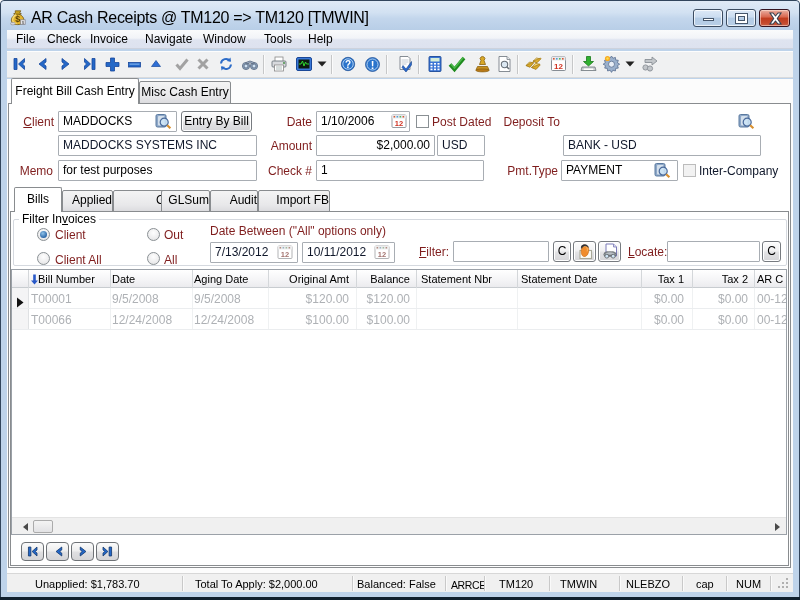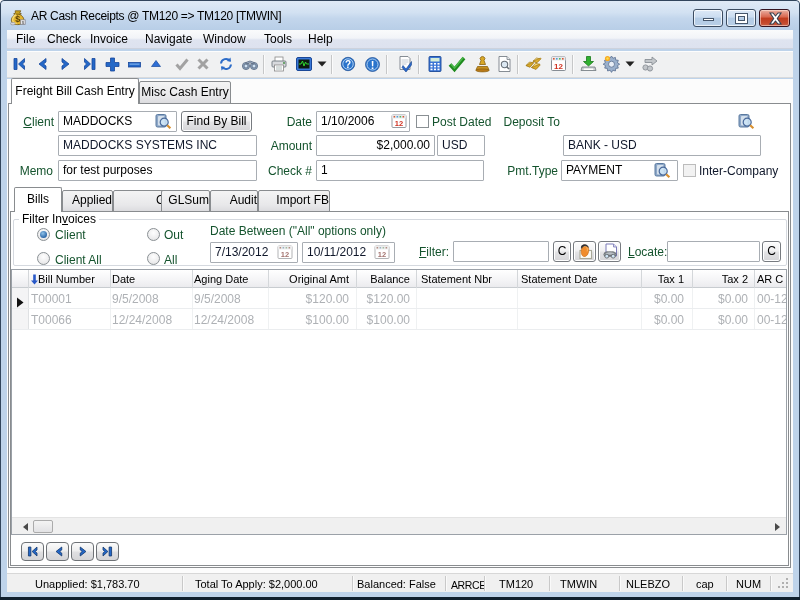--- a/index.html
+++ b/index.html
@@ -6,21 +6,21 @@
 html,body { width:800px; height:600px; background:#fff; overflow:hidden; }
 #win { position:relative; width:800px; height:600px; font-family:"Liberation Sans",sans-serif; font-size:12px; color:#000; }
 .abs { position:absolute; }
 
 #frame { position:absolute; left:0; top:0; width:800px; height:600px;
   background:#bed3ea; border:1px solid #32455c; border-radius:4px 4px 0 0; }
 #titlebar { position:absolute; left:1px; top:1px; width:798px; height:29px;
   background:linear-gradient(#e0eaf6 0%, #d2e1f2 40%, #c3d6ec 60%, #b8cee7 100%);
   border-radius:4px 4px 0 0; }
 #titleicon { position:absolute; left:10px; top:10px; }
-#titletext { position:absolute; left:31px; top:9px; font-size:12px; letter-spacing:-0.3px; color:#000; }
+#titletext { position:absolute; left:31px; top:9px; font-size:16px; letter-spacing:-0.3px; color:#000; }
 #botdark { position:absolute; left:0; top:597px; width:800px; height:3px; background:#10202e; }
 
 .capbtn { position:absolute; top:9px; height:18px; border:1px solid #3c4c61; border-radius:3px;
   background:linear-gradient(#dde9f7 0%, #cbdcf0 45%, #b3cbe5 50%, #b9cfe7 100%); box-shadow:inset 0 0 0 1px rgba(255,255,255,.7); }
 #btnclose { left:759px; width:31px; border-color:#35131f;
   background:linear-gradient(#eab3a2 0%, #e29180 18%, #d8654c 45%, #c03c1f 50%, #c4492c 80%, #cc6145 100%); box-shadow:inset 0 0 0 1px rgba(255,230,220,.55); }
 #btnmin { left:693px; width:30px; }
 #btnmax { left:726px; width:30px; }
 
 #menubar { position:absolute; left:7px; top:30px; width:786px; height:19px;
@@ -36,21 +36,21 @@
 .tab1sel { position:absolute; left:11px; top:78px; width:128px; height:26px; background:#fff;
   border:1px solid #898c8f; border-bottom:none; border-radius:2px 2px 0 0; z-index:5;
   font-size:12px; text-align:center; padding-top:5px; }
 .tab1un { position:absolute; left:139px; top:81px; width:92px; height:23px;
   background:linear-gradient(#f4f4f4, #e8e8ea 70%, #dcdcdf 100%);
   border:1px solid #898c8f; border-radius:2px 2px 0 0; z-index:4;
   font-size:12px; text-align:center; padding-top:3px; }
 
 #page { position:absolute; left:8px; top:103px; width:783px; height:465px; background:#fff; border:1px solid #898c8f; z-index:3; }
 
-.lbl { position:absolute; font-size:12px; color:#14532d; white-space:nowrap; z-index:6; }
+.lbl { position:absolute; font-size:12px; color:#7f1d1d; white-space:nowrap; z-index:6; }
 .inp { position:absolute; height:21px; background:#fff; border:1px solid #a8adb3; border-radius:1px;
   font-size:12px; line-height:19px; padding:0 4px; white-space:nowrap; overflow:hidden; z-index:6; }
 .gray { color:#0f172a; }
 .btn { position:absolute; border:1px solid #777b80; border-radius:3px;
   background:linear-gradient(#fdfdfd 0%, #f1f1f2 45%, #e3e3e5 55%, #d5d5d8 100%);
   box-shadow:inset 0 0 0 1px #fff;
   font-size:12px; text-align:center; z-index:6; }
 
 .tab2sel { position:absolute; left:14px; top:187px; width:48px; height:25px; background:#fff;
   border:1px solid #898c8f; border-bottom:none; border-radius:2px 2px 0 0; z-index:8;
@@ -304,21 +304,21 @@
       </svg>
   </div>
 
   <div id="clientbg"></div>
   <div class="tab1sel">Freight Bill Cash Entry</div>
   <div class="tab1un">Misc Cash Entry</div>
   <div id="page"></div>
 
   <div class="lbl" style="left:14px;top:115px;width:40px;text-align:right;"><u>C</u>lient</div>
   <div class="inp" style="left:58px;top:111px;width:119px;">MADDOCKS</div>
-  <div class="btn" style="left:181px;top:111px;width:71px;height:21px;line-height:19px;">Find By Bill</div>
+  <div class="btn" style="left:181px;top:111px;width:71px;height:21px;line-height:19px;">Entry By Bill</div>
   <div class="lbl" style="left:272px;top:115px;width:40px;text-align:right;">Date</div>
   <div class="inp" style="left:316px;top:111px;width:94px;">1/10/2006</div>
   <input class="cb" style="left: 416px; top: 115px;" type="checkbox">
   <div class="lbl" style="left:432px;top:115px;">Post Dated</div>
   <div class="lbl" style="left:500px;top:115px;width:60px;text-align:right;">Deposit To</div>
 
   <div class="inp gray" style="left:58px;top:135px;width:199px;">MADDOCKS SYSTEMS INC</div>
   <div class="lbl" style="left:262px;top:139px;width:50px;text-align:right;">Amount</div>
   <div class="inp" style="left:316px;top:135px;width:119px;text-align:right;">$2,000.00</div>
   <div class="inp gray" style="left:437px;top:135px;width:48px;">USD</div>

